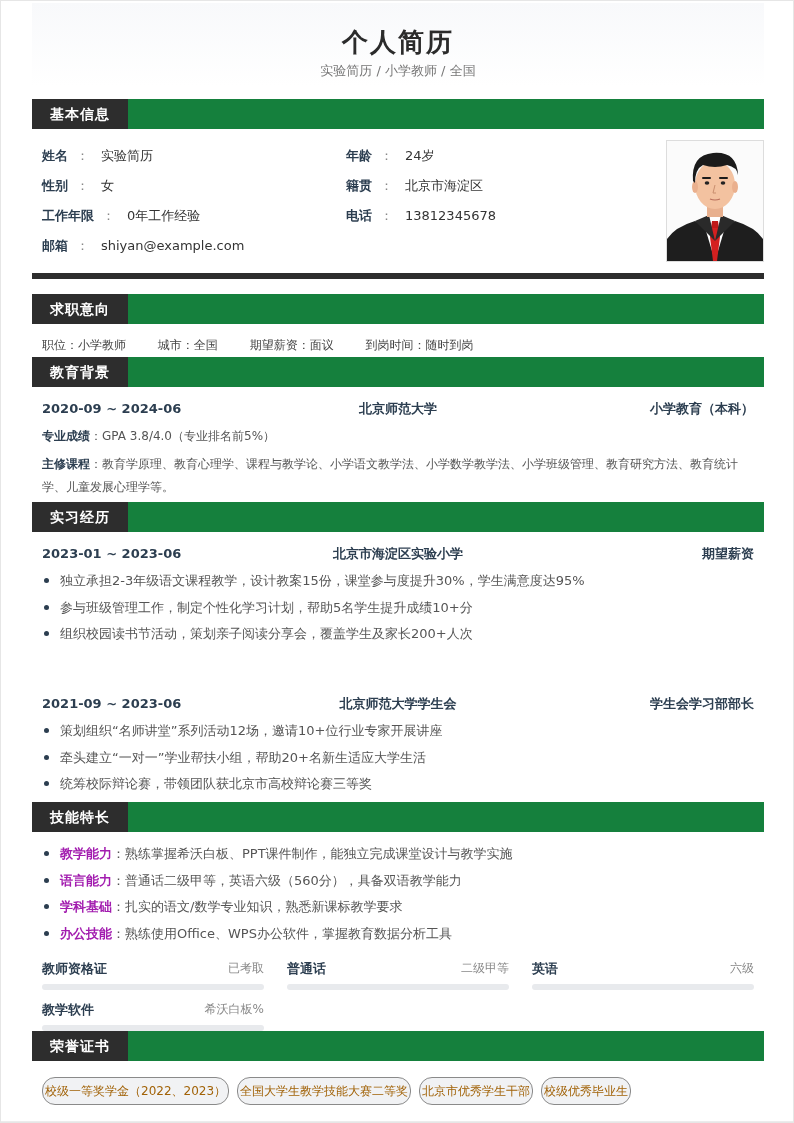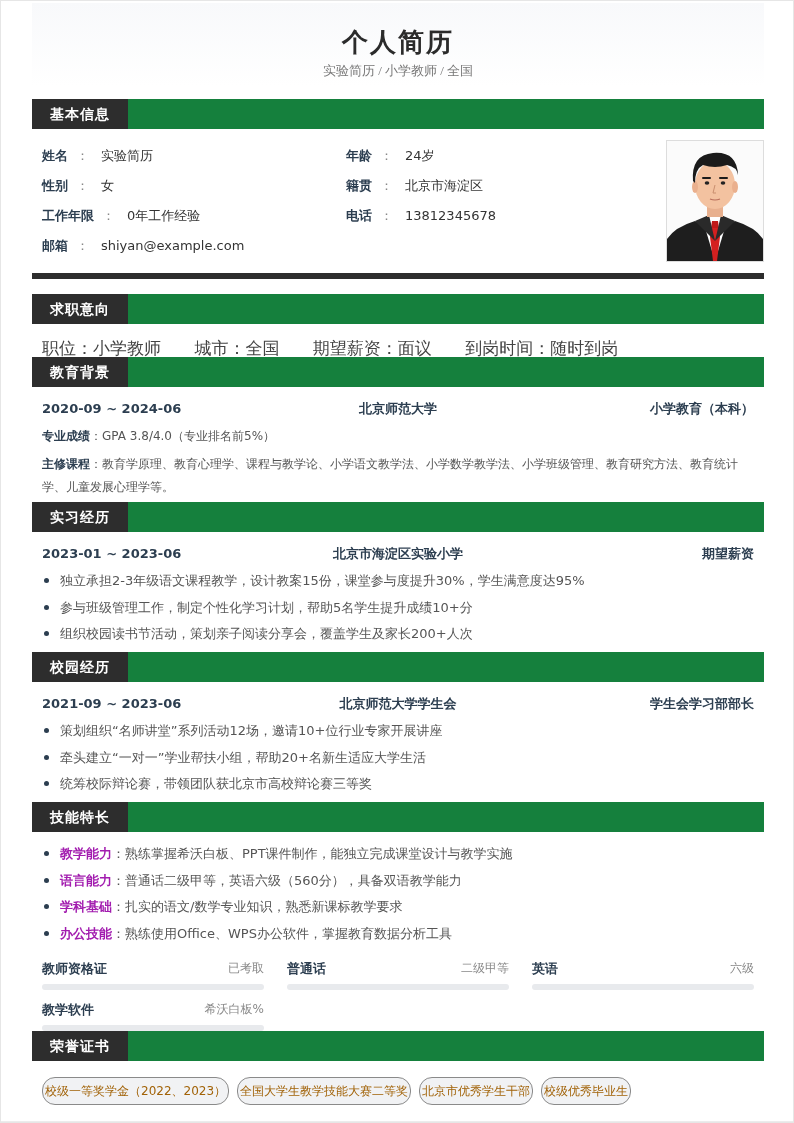--- a/index.html
+++ b/index.html
@@ -18,21 +18,21 @@
     .header {
       height: 84px; margin-top: 2px;
       background: linear-gradient(#f8f9fb, #ffffff);
       text-align: center;
     }
     .header .title {
       font-size: 26px; font-weight: bold; color: #2b2b2b;
       padding-top: 22px; line-height: 34px; letter-spacing: 2px;
     }
     .header .subtitle {
-      font-size: 13px; color: #777; margin-top: 3px; line-height: 18px; font-family: Liberation Serif, serif;
+      font-size: 13px; color: #777; margin-top: 3px; line-height: 18px;
     }
 
     
     .sec {
       position: absolute; left: 0; width: 732px; height: 30px;
       background: #15803d;
     }
     .sec .tag {
       position: absolute; left: 0; top: 0; height: 30px; width: 96px;
       background: #2d2d2d; color: #fff;
@@ -47,21 +47,21 @@
     .info-row .v { color: #333; }
     .photo {
       position: absolute; left: 634px; top: 139px; width: 96px; height: 120px;
       border: 1px solid #ddd; background: #fafafa; overflow: hidden;
     }
     .divider-bar {
       position: absolute; left: 0; top: 272px; width: 732px; height: 6px; background: #2d2d2d;
     }
 
     .intent {
-      position: absolute; left: 10px; top: 336px; font-size: 17px; color: #444; white-space: nowrap;
+      position: absolute; left: 10px; top: 336px; font-size: 12px; color: #444; white-space: nowrap;
     }
     .intent span { margin-right: 28px; }
 
     .entry-head {
       position: absolute; left: 10px; width: 712px; height: 20px;
       font-size: 13px; font-weight: bold; color: #2c3e50; line-height: 20px;
     }
     .entry-head .date { position: absolute; left: 0; }
     .entry-head .org { position: absolute; left: 0; width: 712px; text-align: center; }
     .entry-head .role { position: absolute; right: 0; }
@@ -208,23 +208,20 @@
     <span class="org">北京市海淀区实验小学</span>
     <span class="date">2023-01 ~ 2023-06</span>
     <span class="role">期望薪资</span>
   </div>
   <ul class="bullets" style="top:570px">
     <li><span class="dot"></span><span>独立承担2-3年级语文课程教学，设计教案15份，课堂参与度提升30%，学生满意度达95%</span></li>
     <li><span class="dot"></span><span>参与班级管理工作，制定个性化学习计划，帮助5名学生提升成绩10+分</span></li>
     <li><span class="dot"></span><span>组织校园读书节活动，策划亲子阅读分享会，覆盖学生及家长200+人次</span></li>
   </ul>
 
-  <div class="sec" style="top:651px">
-    <div class="tag">校园经历</div>
-  </div>
   <div class="entry-head" style="top:693px">
     <span class="org">北京师范大学学生会</span>
     <span class="date">2021-09 ~ 2023-06</span>
     <span class="role">学生会学习部部长</span>
   </div>
   <ul class="bullets" style="top:720px">
     <li><span class="dot"></span><span>策划组织“名师讲堂”系列活动12场，邀请10+位行业专家开展讲座</span></li>
     <li><span class="dot"></span><span>牵头建立“一对一”学业帮扶小组，帮助20+名新生适应大学生活</span></li>
     <li><span class="dot"></span><span>统筹校际辩论赛，带领团队获北京市高校辩论赛三等奖</span></li>
   </ul>

